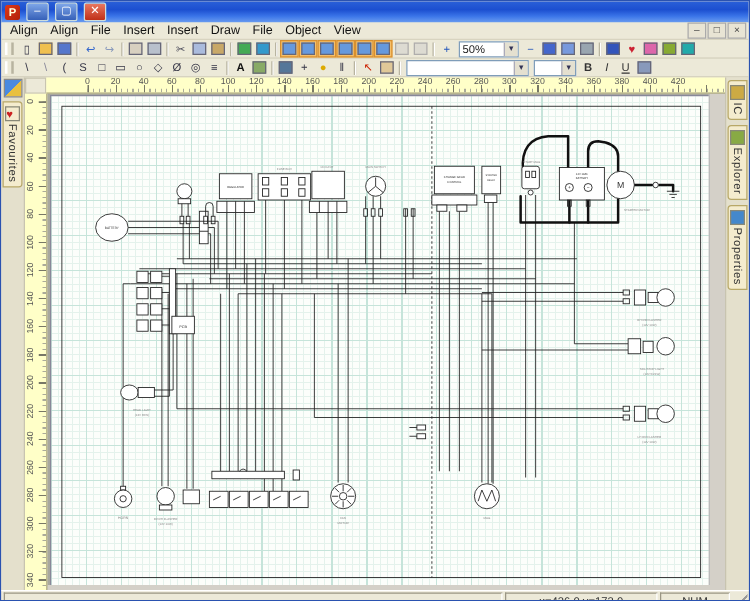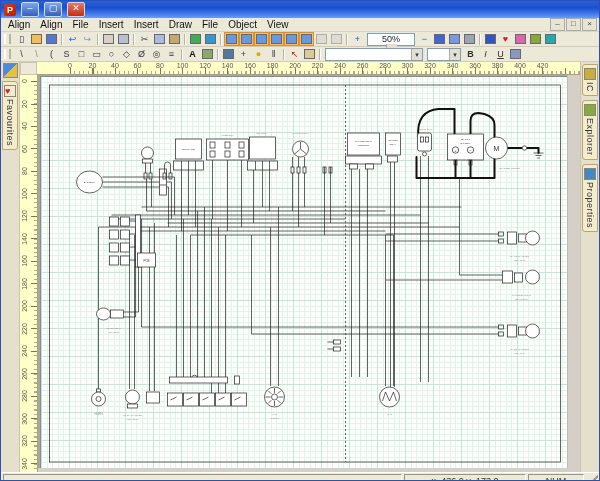--- a/index.html
+++ b/index.html
@@ -176,21 +176,21 @@
       <span class="tbtn disabled">
         <span class="blk" style="background: rgb(204, 204, 204);"></span>
       </span>
       <span class="tbtn disabled">
         <span class="blk" style="background: rgb(204, 204, 204);"></span>
       </span>
       <span class="sep"></span>
       <span class="tbtn">
         <span class="g" style="color: rgb(34, 85, 187);">+</span>
       </span>
-      <span class="combo" style="width: 46px; flex-direction: column;">
+      <span class="combo" style="width: 46px;">
         <span class="cval">50%</span>
         <span class="carrow">▾</span>
       </span>
       <span class="tbtn">
         <span class="g" style="color: rgb(34, 85, 187);">−</span>
       </span>
       <span class="tbtn">
         <span class="blk" style="background: rgb(68, 102, 204);"></span>
       </span>
       <span class="tbtn">

